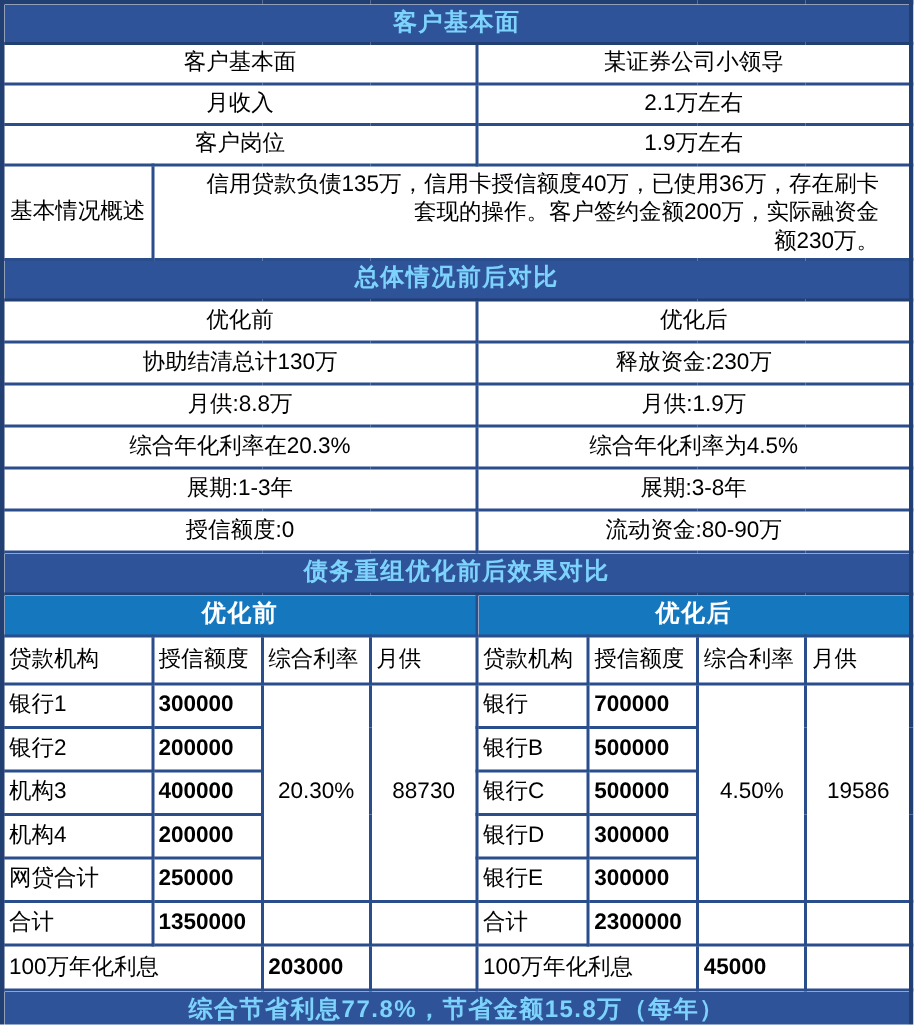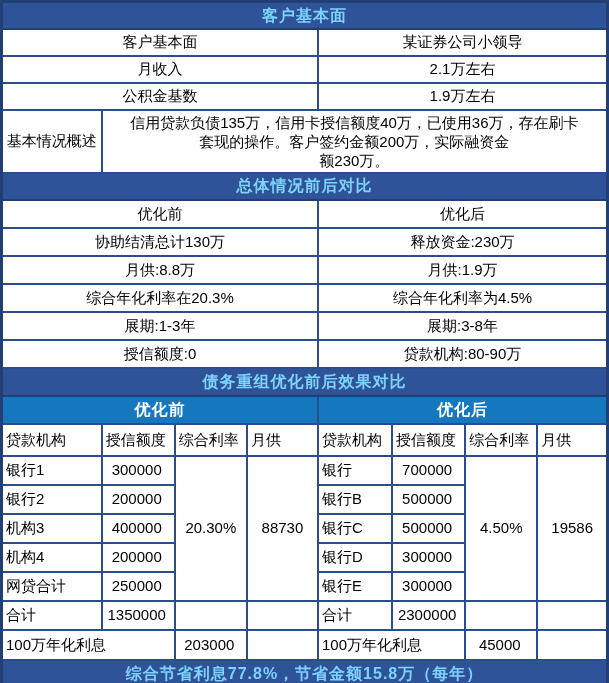--- a/index.html
+++ b/index.html
@@ -16,22 +16,22 @@
   }
   td.bar{
     background:#2E5398;color:#7dd3fc;font-weight:bold;font-size:16px;
     border-color:#223F73;letter-spacing:1px;
   }
   td.subbar{
     background:#1577BE;color:#ffffff;font-weight:bold;font-size:16px;
     border-color:#2A4D8C;letter-spacing:1px;
   }
   td.left{text-align:left;}
-  td.right{text-align:center;padding-right:6px;}
-  td.wrap{white-space:pre-line;text-align:center;line-height:19px;padding:2px 20px;}
+  td.right{text-align:left;padding-right:6px;font-weight:bold;}
+  td.wrap{white-space:pre-line;text-align:right;line-height:19px;padding:2px 20px;}
   tr.r27{height:27px;} tr.r28{height:28px;} tr.r29{height:29px;}
   tr.r30{height:30px;} tr.r32{height:32px;} tr.r57{height:57px;}
 </style>
 </head>
 <body>
 
 <table class="sheet">
   <colgroup>
     <col style="width:100px">
       <col style="width:73px">
@@ -49,21 +49,21 @@
   </tr>
   <tr class="r27">
     <td colspan="4">客户基本面</td>
     <td colspan="4">某证券公司小领导</td>
   </tr>
   <tr class="r27">
     <td colspan="4">月收入</td>
     <td colspan="4">2.1万左右</td>
   </tr>
   <tr class="r27">
-    <td colspan="4">公积金基数</td>
+    <td colspan="4">客户岗位</td>
     <td colspan="4">1.9万左右</td>
   </tr>
   <tr class="r57">
     <td style="white-space:normal;padding:0 1px;">基本情况概述</td>
     <td class="wrap" colspan="7">信用贷款负债135万，信用卡授信额度40万，已使用36万，存在刷卡套现的操作。客户签约金额200万，实际融资金
 额230万。</td>
   </tr>
 
   <tr class="r27">
     <td class="bar" colspan="8">总体情况前后对比</td>
@@ -83,21 +83,21 @@
   <tr class="r28">
     <td colspan="4">综合年化利率在20.3%</td>
     <td colspan="4">综合年化利率为4.5%</td>
   </tr>
   <tr class="r28">
     <td colspan="4">展期:1-3年</td>
     <td colspan="4">展期:3-8年</td>
   </tr>
   <tr class="r28">
     <td colspan="4">授信额度:0</td>
-    <td colspan="4">贷款机构:80-90万</td>
+    <td colspan="4">流动资金:80-90万</td>
   </tr>
 
   <tr class="r28">
     <td class="bar" colspan="8">债务重组优化前后效果对比</td>
   </tr>
   <tr class="r28">
     <td class="subbar" colspan="4">优化前</td>
     <td class="subbar" colspan="4">优化后</td>
   </tr>
   <tr class="r32">

